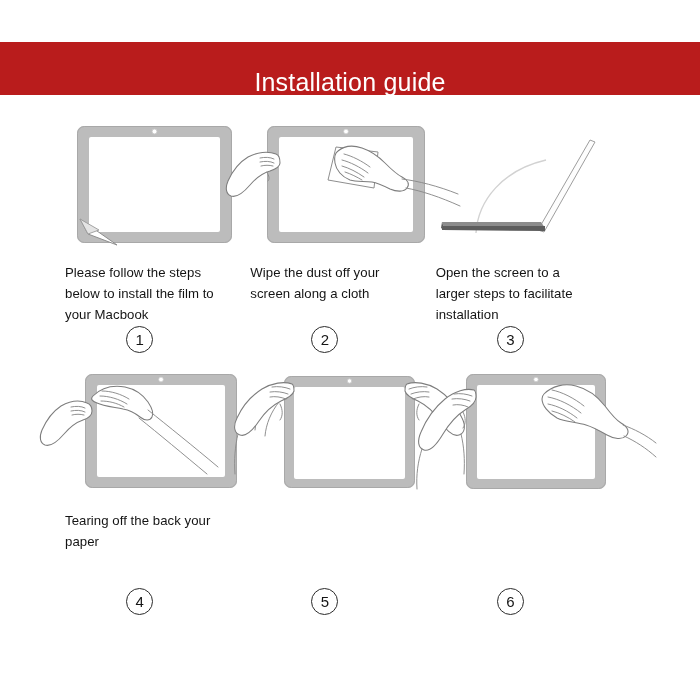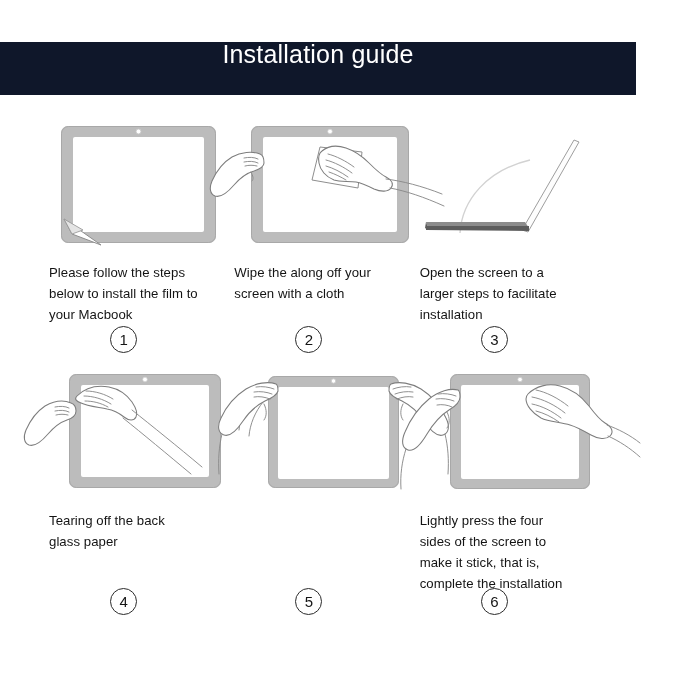--- a/index.html
+++ b/index.html
@@ -13,39 +13,39 @@
     font-family: "Liberation Sans", sans-serif;
     overflow: hidden;
     position: relative;
   }
 
   
   #header-banner {
     position: absolute;
     left: 0;
     top: 42px;
-    width: 636px;
+    width: 700px;
     height: 53px;
-    background: #0f172a;
+    background: #b91c1c;
     display: flex;
-    align-items: flex-start;
+    align-items: flex-end;
     justify-content: center;
   }
   #header-title {
     color: #ffffff;
     font-size: 25px;
     font-weight: 400;
     letter-spacing: 0.2px;
     line-height: 1;
   }
 
   
   #panel-grid {
     position: absolute;
-    left: 0;
+    left: 16px;
     top: 118px;
     width: 556px;
     height: 560px;
     display: grid;
     grid-template-columns: repeat(3, 1fr);
     grid-template-rows: 248px 262px;
     padding-left: 31px;
   }
   .panel {
     position: relative;
@@ -165,21 +165,21 @@
                               C102 39 103 35 106 33 Z"></path>
         <path class="handline" d="M112 36 C120 38 130 43 138 49"></path>
         <path class="handline" d="M110 42 C118 44 128 49 136 55"></path>
         <path class="handline" d="M110 48 C117 50 125 54 132 59"></path>
         <path class="handline" d="M113 54 C119 56 125 59 130 62"></path>
 
         <path class="handline" d="M170 61 C186 63 206 68 226 76"></path>
         <path class="handline" d="M174 70 C190 73 208 79 228 88"></path>
       </svg>
     </div>
-    <div class="panel-caption">Wipe the along off your screen with a cloth</div>
+    <div class="panel-caption">Wipe the dust off your screen along a cloth</div>
     <div class="step-badge">
       <div class="step-circle">2</div>
     </div>
   </div>
 
   <div class="panel row1">
     <div class="panel-art">
       <svg viewBox="0 0 233 132">
 
         <path class="arc" d="M58 115 C60 82 85 52 128 42"></path>
@@ -221,21 +221,21 @@
         <path class="handline" d="M53 30 C62 30 72 33 80 38"></path>
         <path class="handline" d="M54 35 C62 35 70 37 77 41"></path>
 
         <path class="handline" d="M101 44 C121 60 146 80 171 101"></path>
         <path class="handline" d="M92 52 C112 68 136 88 160 108"></path>
 
         <path class="handline" d="M222 30 C214 40 209 52 208 64"></path>
         <path class="handline" d="M232 36 C224 46 219 58 218 70"></path>
       </svg>
     </div>
-    <div class="panel-caption">Tearing off the back glass paper</div>
+    <div class="panel-caption">Tearing off the back your paper</div>
     <div class="step-badge">
       <div class="step-circle">4</div>
     </div>
   </div>
 
   <div class="panel row2">
     <div class="panel-art">
       <svg viewBox="0 0 233 132">
         <rect class="bezel" x="52" y="10" width="131" height="112" rx="7"></rect>
         <rect class="bezel-edge" x="52.5" y="10.5" width="130" height="111" rx="7"></rect>
@@ -292,19 +292,18 @@
                               C158 56 147 56 139 52 C130 47 124 39 124 33
                               C124 30 125 29 126 28 Z"></path>
         <path class="handline" d="M134 24 C144 26 156 32 166 40"></path>
         <path class="handline" d="M130 31 C141 33 153 39 163 47"></path>
         <path class="handline" d="M130 38 C140 40 150 45 159 52"></path>
         <path class="handline" d="M134 45 C142 47 150 51 157 56"></path>
         <path class="handline" d="M205 59 C216 63 228 69 238 77"></path>
         <path class="handline" d="M206 70 C217 75 228 82 238 91"></path>
       </svg>
     </div>
-    <div class="panel-caption">Lightly press the four sides of the screen to make it stick, that is, complete the installation</div>
     <div class="step-badge">
       <div class="step-circle">6</div>
     </div>
   </div>
 
 </div>
 
 </body></html>

